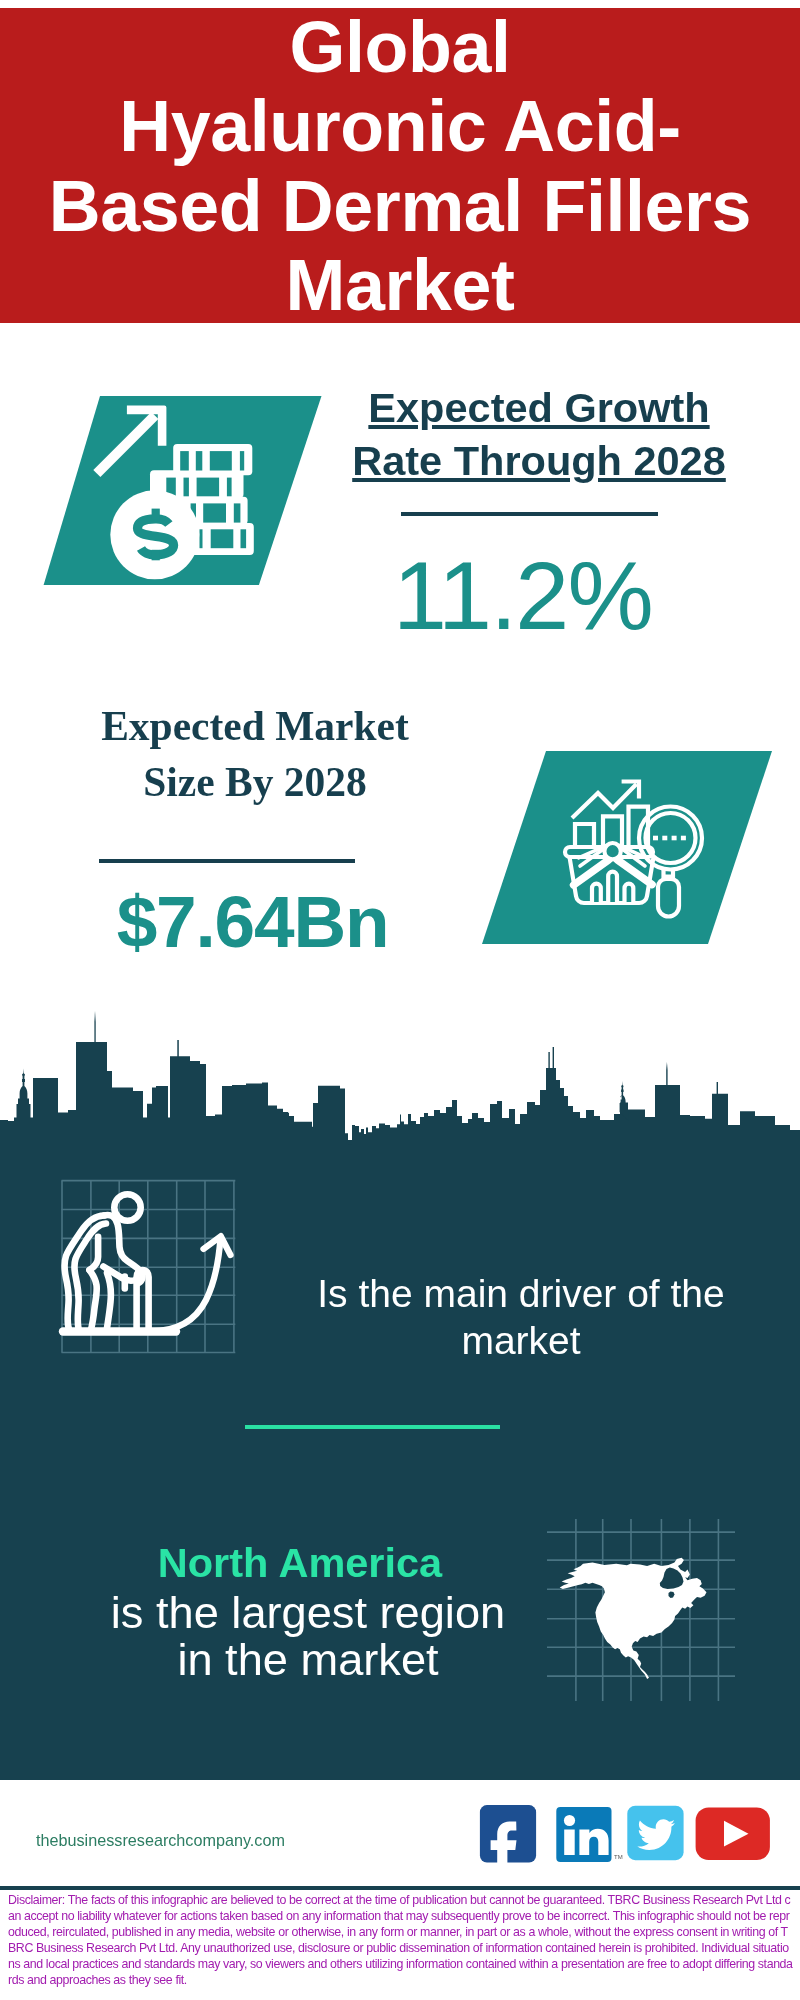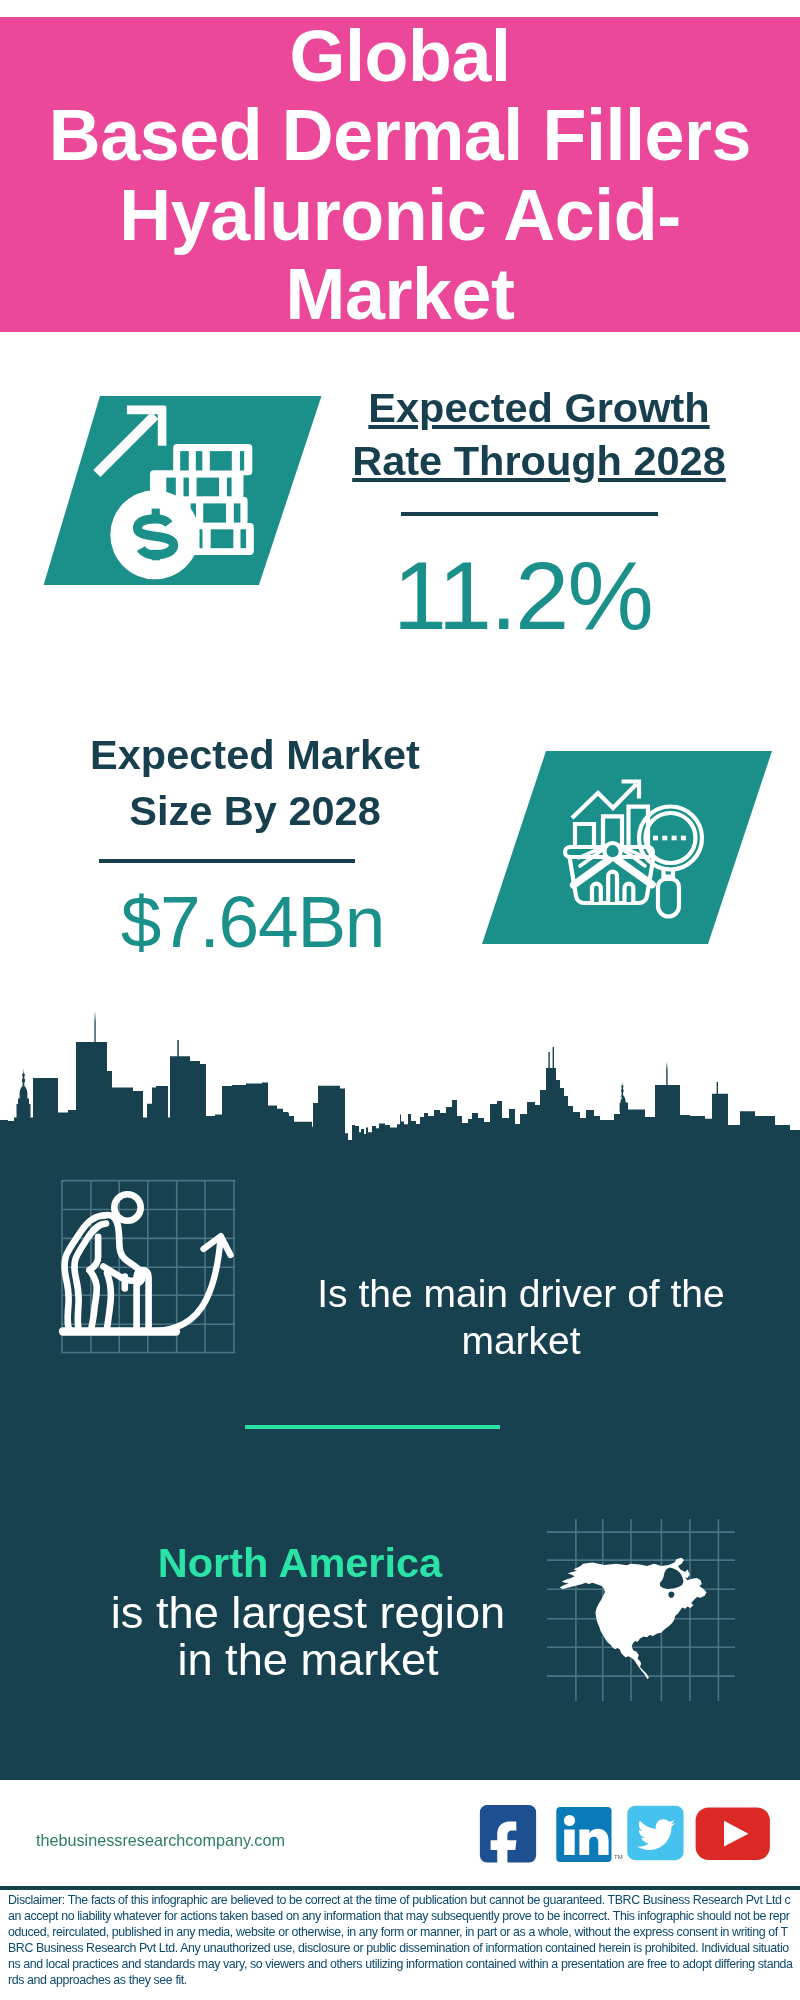--- a/index.html
+++ b/index.html
@@ -1,63 +1,63 @@
 <!DOCTYPE html>
 <html><head>
 <meta charset="utf-8">
 <style>
   html,body{margin:0;padding:0;}
   body{width:800px;height:2000px;background:#ffffff;
        font-family:"Liberation Sans",sans-serif;overflow:hidden;}
   .page{position:relative;width:800px;height:2000px;background:#ffffff;overflow:hidden;}
 
   
-  .header{position:absolute;left:0;top:17px;width:800px;height:315px;background:#ec4899;}
+  .header{position:absolute;left:0;top:8px;width:800px;height:315px;background:#b91c1c;}
   .title{position:absolute;left:0;top:0px;width:800px;text-align:center;color:#ffffff;
          font-weight:bold;font-size:71.8px;line-height:79.3px;letter-spacing:-0.4px;}
 
   
   .para{position:absolute;}
   .stat-head{position:absolute;text-align:center;color:#173f4e;font-weight:bold;
              font-size:41.5px;line-height:52.5px;}
   .rule{position:absolute;height:3px;background:#173f4e;}
   .stat-val{position:absolute;text-align:center;color:#1b908a;font-size:97px;line-height:97px;}
   .stat-val.v1{font-size:97px;letter-spacing:-1.8px;}
-  .stat-val.v2{font-size:73px;font-weight:normal;letter-spacing:-1.2px;}
+  .stat-val.v2{font-size:73px;font-weight:bold;letter-spacing:-1.2px;}
 
   
   .darkbody{position:absolute;left:0;top:1140px;width:800px;height:640px;background:#17414f;}
   .skyline{position:absolute;left:0;top:1010px;width:800px;height:130px;}
 
   .dtext{position:absolute;text-align:center;}
   .dtext.hiblk{font-size:35.6px;line-height:44.8px;}
   .dtext.loblk{font-size:39px;line-height:46.9px;}
   .dtext.hiblk2{font-size:41.5px;line-height:47px;font-weight:bold;}
   .dtext.loblk2{font-size:45.2px;line-height:46.8px;}
   .dtext .hi{color:#2ae3a5;font-weight:bold;}
   .dtext .lo{color:#ffffff;font-weight:normal;}
   .greenrule{position:absolute;height:4px;background:#2ae0a3;}
 
   
   .footer{position:absolute;left:0;top:1782px;width:800px;height:86px;background:#ffffff;}
   .src{position:absolute;color:#2c7d62;font-size:16.2px;line-height:16px;white-space:nowrap;}
   .discbar{position:absolute;left:0;top:1886px;width:800px;height:3.5px;background:#17414f;}
-  .disc{position:absolute;left:8px;top:1892px;width:785px;color:#0c4a6e;font-size:12.4px;
+  .disc{position:absolute;left:8px;top:1892px;width:785px;color:#a21caf;font-size:12.4px;
         line-height:16.1px;text-align:left;word-break:break-all;letter-spacing:-0.40px;}
 </style>
 </head>
 <body>
 
 <div class="page">
 
   <div class="header">
     <div class="title">
       <div>Global</div>
+      <div>Hyaluronic Acid-</div>
       <div>Based Dermal Fillers</div>
-      <div>Hyaluronic Acid-</div>
       <div>Market</div>
     </div>
   </div>
 
   <svg class="para" style="left:40px;top:392px;width:290px;height:200px" viewBox="40 392 290 200">
     <polygon points="100,396 321.5,396 258.9,585 43.6,585" fill="#1b908a"></polygon>
     <g>
 
       <g fill="#ffffff">
         <rect x="150" y="523.1" width="103.8" height="31.8" rx="4"></rect>
@@ -101,21 +101,21 @@
     </g>
   </svg>
 
   <div class="stat-head" style="left:329px;top:382px;width:420px;text-decoration:underline;">
     <div>Expected Growth</div>
     <div>Rate Through 2028</div>
   </div>
   <div class="rule" style="left:401px;top:512px;width:257px;height:4px;"></div>
   <div class="stat-val v1" style="left:328px;top:547px;width:389px;">11.2%</div>
 
-  <div class="stat-head" style="left:45px;top:727px;width:420px;line-height:56px;">
+  <div class="stat-head" style="left:45px;top:698px;width:420px;line-height:56px;font-family:Liberation Serif, serif;">
     <div>Expected Market</div>
     <div>Size By 2028</div>
   </div>
   <div class="rule" style="left:99px;top:859px;width:256px;height:4px;"></div>
   <div class="stat-val v2" style="left:50px;top:873px;width:405px;">$7.64Bn</div>
 
   <svg class="para" style="left:480px;top:748px;width:300px;height:200px" viewBox="480 748 300 200">
     <polygon points="546,751 772,751 708,944 482,944" fill="#1b908a"></polygon>
     <g fill="none" stroke="#ffffff" stroke-width="4.2" stroke-linecap="butt" stroke-linejoin="miter">
 

